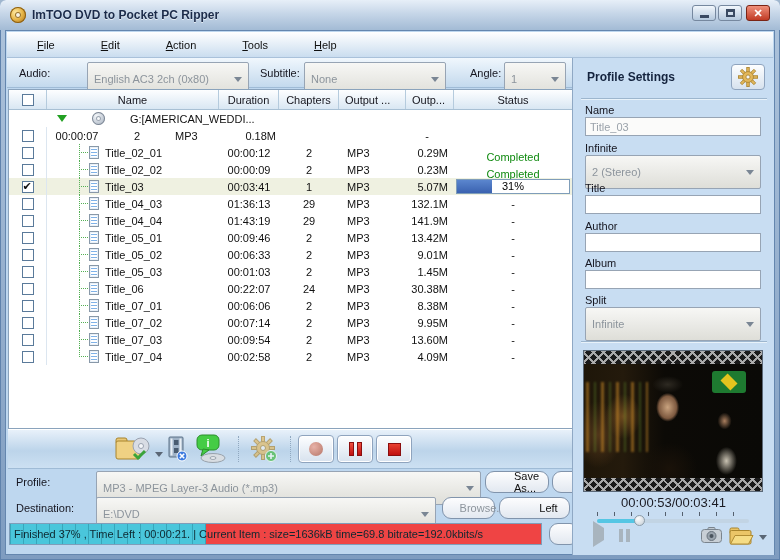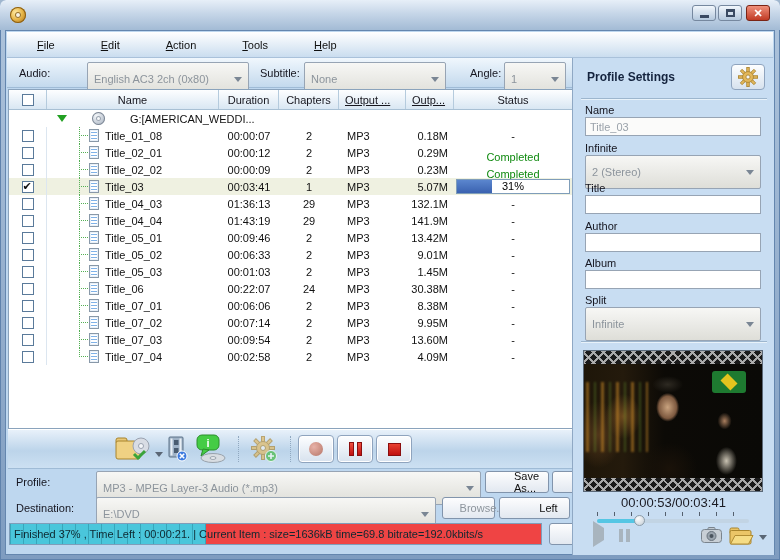--- a/index.html
+++ b/index.html
@@ -26,21 +26,21 @@
   .streambar{position:absolute;left:1px;top:27px;width:766px;height:30px;background:linear-gradient(180deg,#F0F7FD,#C3D9ED);border-bottom:1px solid #9FBBD6;}
   .sb-label{position:absolute;top:9px;color:#15151F;}
   .combo{position:absolute;height:21px;border:1px solid #97A4B4;border-radius:2px;background:linear-gradient(180deg,#F7F7F5,#DEDED8);display:flex;align-items:center;padding:16px 6px;}
   .combo .ctext{flex:1;white-space:nowrap;overflow:hidden;}
   .combo.dis .ctext{color:#8C949C;}
   .caret{width:0;height:0;border-left:4px solid transparent;border-right:4px solid transparent;border-top:5px solid #7A8694;margin-left:4px;flex:0 0 auto;}
   
   .table-area{position:absolute;left:2px;top:58px;width:565px;height:340px;background:#fff;border:1px solid #8AA3BC;overflow:hidden;}
   .thead{display:flex;height:20px;background:linear-gradient(180deg,#FDFEFF,#D9E7F3);border-bottom:1px solid #A8C0D4;}
   .th{border-right:1px solid #B5CBDD;display:flex;align-items:center;justify-content:center;color:#16161E;}
-  .th.left{justify-content:flex-start;padding-left:6px;text-decoration:underline;}
+  .th.left{justify-content:flex-start;padding-left:6px;}
   .w-check{width:38px;flex:0 0 38px;}.w-name{width:172px;flex:0 0 172px;}.w-dur{width:60px;flex:0 0 60px;}
   .w-chap{width:60px;flex:0 0 60px;}.w-fmt{width:67px;flex:0 0 67px;}.w-size{width:48px;flex:0 0 48px;}
   .w-status{flex:1;}
   .trow{display:flex;height:17px;align-items:center;}
   .trow.selected{background:#EFF1E1;}
   .c-check{width:38px;flex:0 0 38px;display:flex;align-items:center;justify-content:center;align-self:stretch;border-right:1px solid #DCE6F0;}
   .cb{width:12px;height:12px;border:1px solid #5A7A9A;background:#fff;position:relative;}
   .cb.checked::after{content:"✔";position:absolute;left:0px;top:-2px;font-size:11px;color:#101010;}
   .c-name{width:172px;flex:0 0 172px;position:relative;height:17px;display:flex;align-items:center;}
   .tree-v{position:absolute;left:32px;top:0;bottom:0;border-left:1px dotted #53B053;}
@@ -70,21 +70,21 @@
   .flat-ic.dis{opacity:.65;}
   .av-btn{position:absolute;top:5px;width:36px;height:28px;border:1px solid #8FA4BE;border-radius:4px;background:linear-gradient(180deg,#FDFEFF,#D7E2EE);box-shadow:inset 0 0 0 1px #fff;display:flex;align-items:center;justify-content:center;gap:3px;}
   .rec-dot{width:14px;height:14px;border-radius:50%;background:radial-gradient(circle at 35% 35%,#E6A294,#B96A58 75%);opacity:.8;}
   .pbar{width:5px;height:14px;background:linear-gradient(180deg,#F05040,#C01010);border:1px solid #8A0E0E;}
   .stop-sq{width:13px;height:13px;background:linear-gradient(180deg,#E84030,#C01010);border:1px solid #8A0E0E;}
   .mini-caret{width:0;height:0;border-left:4px solid transparent;border-right:4px solid transparent;border-top:5px solid #5A6675;}
   
   .outrow{position:absolute;left:2px;width:565px;height:24px;}
   .r1{top:440px;}.r2{top:466px;}
   .out-label{position:absolute;left:8px;top:5px;color:#15151F;}
-  .btn{position:absolute;top:0;height:22px;border:1px solid #8194AC;border-radius:3px;background:linear-gradient(180deg,#FDFDFE,#E2E8F0);display:flex;align-items:center;justify-content:center;color:#101010;padding-left:28px;}
+  .btn{position:absolute;top:0;height:22px;border:1px solid #8194AC;border-radius:9px;background:linear-gradient(180deg,#FDFDFE,#E2E8F0);display:flex;align-items:center;justify-content:center;color:#101010;padding-left:28px;}
   .btn.dis{color:#8C949C;}
   
   .statusrow{position:absolute;left:2px;top:492px;width:565px;height:22px;}
   .status-field{position:absolute;left:1px;top:0;width:533px;height:22px;border:1px solid #7F9DB9;background:#ef4444;overflow:hidden;}
   .status-fill{position:absolute;left:0;top:0;bottom:0;background:#4AC6DB;background-image:repeating-linear-gradient(90deg,rgba(0,70,90,.25) 0 1px,transparent 1px 13px);}
   .status-text{position:absolute;left:4px;top:0;line-height:20px;color:#0E2830;white-space:nowrap;}
   .help-btn{left:541px;width:22px;font-weight:bold;}
   
   .panel{position:absolute;left:566px;top:27px;width:202px;height:497px;background:#C8DDF2;border-left:1px solid #8FA8C4;}
   .panel-title{position:absolute;left:14px;top:12px;font-weight:bold;font-size:12px;color:#14233E;}
@@ -142,20 +142,21 @@
       </g>
       <circle cx="12" cy="12" r="2.5" fill="#F2F5F8" stroke="#A8822E"></circle>
     </symbol>
   </defs>
 </svg>
 
 <div class="window">
 
   <div class="titlebar">
     <span class="app-icon"></span>
+    <span class="title-text">ImTOO DVD to Pocket PC Ripper</span>
     <span class="win-btn btn-min">
         <span class="glyph-min"></span>
       </span>
     <span class="win-btn btn-max">
         <span class="glyph-max"></span>
       </span>
     <span class="win-btn btn-close">
         <span>✕</span>
       </span>
   </div>
@@ -203,26 +204,20 @@
       <div class="disc-row">
         <span class="exp-tri"></span>
         <span class="disc-ic"></span>
         <span class="disc-name">G:[AMERICAN_WEDDI...</span>
       </div>
       <div>
           <div class="trow">
     <div class="c-check">
               <span class="cb"></span>
             </div>
-    <div class="c-name">
-      <span class="tree-v"></span>
-      <span class="tree-h"></span>
-      <span class="doc-icon"></span>
-      <span class="nm">Title_01_08</span>
-    </div>
     <div class="c-dur">00:00:07</div>
     <div class="c-chap">2</div>
     <div class="c-fmt">MP3</div>
     <div class="c-size">0.18M</div>
     <div class="c-status">-</div>
   </div>
           <div class="trow">
     <div class="c-check">
               <span class="cb"></span>
             </div>

